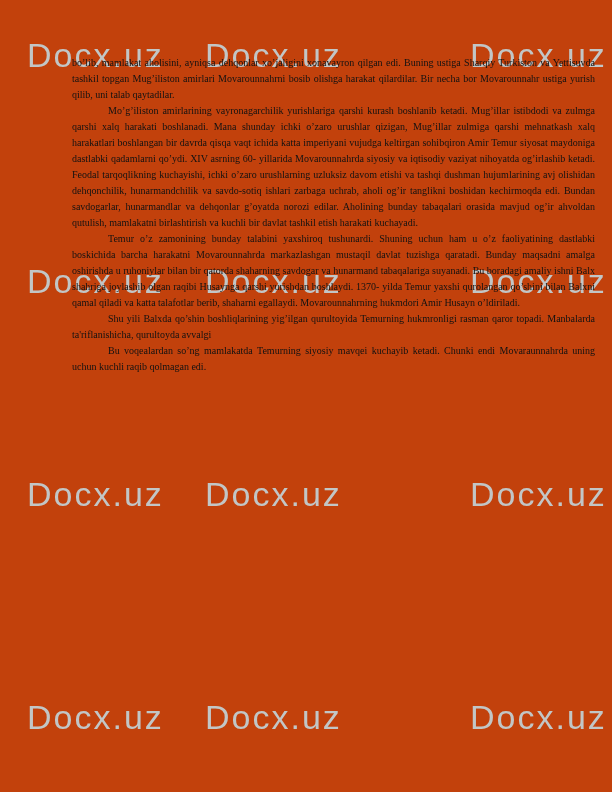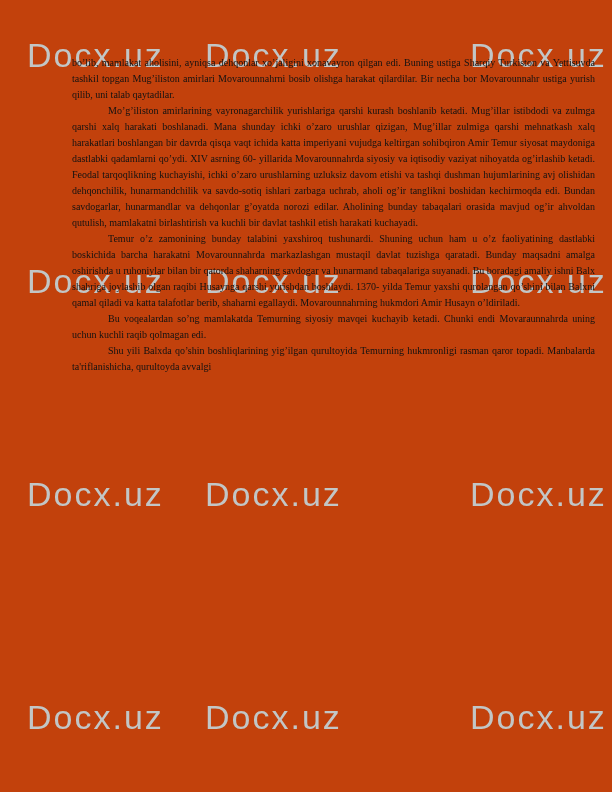--- a/index.html
+++ b/index.html
@@ -103,18 +103,18 @@
       <span class="wm p1">Docx.uz</span>
       <span class="wm p2">Docx.uz</span>
       <span class="wm p3">Docx.uz</span>
     </div>
   </div>
 
   <div class="text-block">
     <p class="no-indent">bo’lib, mamlakat aholisini, ayniqsa dehqonlar xo’jaligini xonavayron qilgan edi. Buning ustiga Sharqiy Turkiston va Yettisuvda tashkil topgan Mug’iliston amirlari Movarounnahrni bosib olishga harakat qilardilar. Bir necha bor Movarounnahr ustiga yurish qilib, uni talab qaytadilar.</p>
     <p>Mo’g’iliston amirlarining vayronagarchilik yurishlariga qarshi kurash boshlanib ketadi. Mug’illar istibdodi va zulmga qarshi xalq harakati boshlanadi. Mana shunday ichki o’zaro urushlar qizigan, Mug’illar zulmiga qarshi mehnatkash xalq harakatlari boshlangan bir davrda qisqa vaqt ichida katta imperiyani vujudga keltirgan sohibqiron Amir Temur siyosat maydoniga dastlabki qadamlarni qo’ydi. XIV asrning 60- yillarida Movarounnahrda siyosiy va iqtisodiy vaziyat nihoyatda og’irlashib ketadi. Feodal tarqoqlikning kuchayishi, ichki o’zaro urushlarning uzluksiz davom etishi va tashqi dushman hujumlarining avj olishidan dehqonchilik, hunarmandchilik va savdo-sotiq ishlari zarbaga uchrab, aholi og’ir tanglikni boshidan kechirmoqda edi. Bundan savdogarlar, hunarmandlar va dehqonlar g’oyatda norozi edilar. Aholining bunday tabaqalari orasida mavjud og’ir ahvoldan qutulish, mamlakatni birlashtirish va kuchli bir davlat tashkil etish harakati kuchayadi.</p>
     <p>Temur o’z zamonining bunday talabini yaxshiroq tushunardi. Shuning uchun ham u o’z faoliyatining dastlabki boskichida barcha harakatni Movarounnahrda markazlashgan mustaqil davlat tuzishga qaratadi. Bunday maqsadni amalga oshirishda u ruhoniylar bilan bir qatorda shaharning savdogar va hunarmand tabaqalariga suyanadi. Bu boradagi amaliy ishni Balx shahriga joylashib olgan raqibi Husaynga qarshi yurishdan boshlaydi. 1370- yilda Temur yaxshi qurolangan qo’shini bilan Balxni qamal qiladi va katta talafotlar berib, shaharni egallaydi. Movarounnahrning hukmdori Amir Husayn o’ldiriladi.</p>
+    <p>Shu yili Balxda qo’shin boshliqlarining yig’ilgan qurultoyida Temurning hukmronligi rasman qaror topadi. Manbalarda ta'riflanishicha, qurultoyda avvalgi</p>
     <p>Bu voqealardan so’ng mamlakatda Temurning siyosiy mavqei kuchayib ketadi. Chunki endi Movaraunnahrda uning uchun kuchli raqib qolmagan edi.</p>
-    <p>Shu yili Balxda qo’shin boshliqlarining yig’ilgan qurultoyida Temurning hukmronligi rasman qaror topadi. Manbalarda ta'riflanishicha, qurultoyda avvalgi</p>
   </div>
 
 
 </div>
 
 </body></html>

